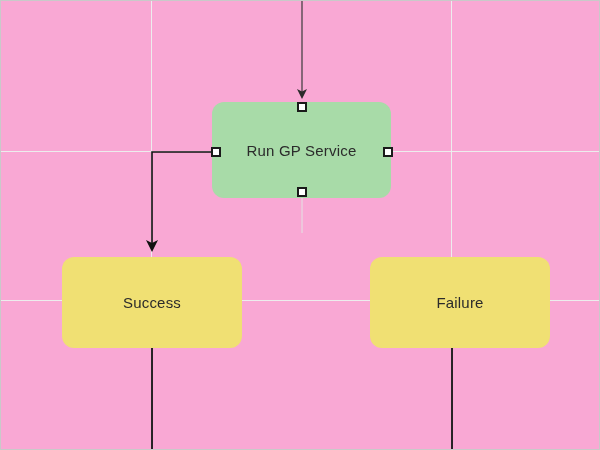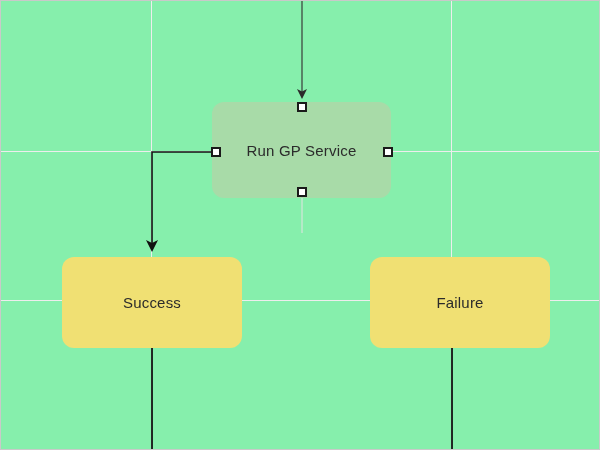--- a/index.html
+++ b/index.html
@@ -11,21 +11,21 @@
     width: 600px;
     height: 450px;
     overflow: hidden;
     font-family: "Liberation Sans", sans-serif;
   }
 
   #canvas {
     position: relative;
     width: 600px;
     height: 450px;
-    background: #86efac;
+    background: #f9a8d4;
     box-sizing: border-box;
     border: 1px solid #c9c9c9;
     overflow: hidden;
   }
 
   
   .grid-layer {
     position: absolute;
     inset: 0;
     pointer-events: none;

